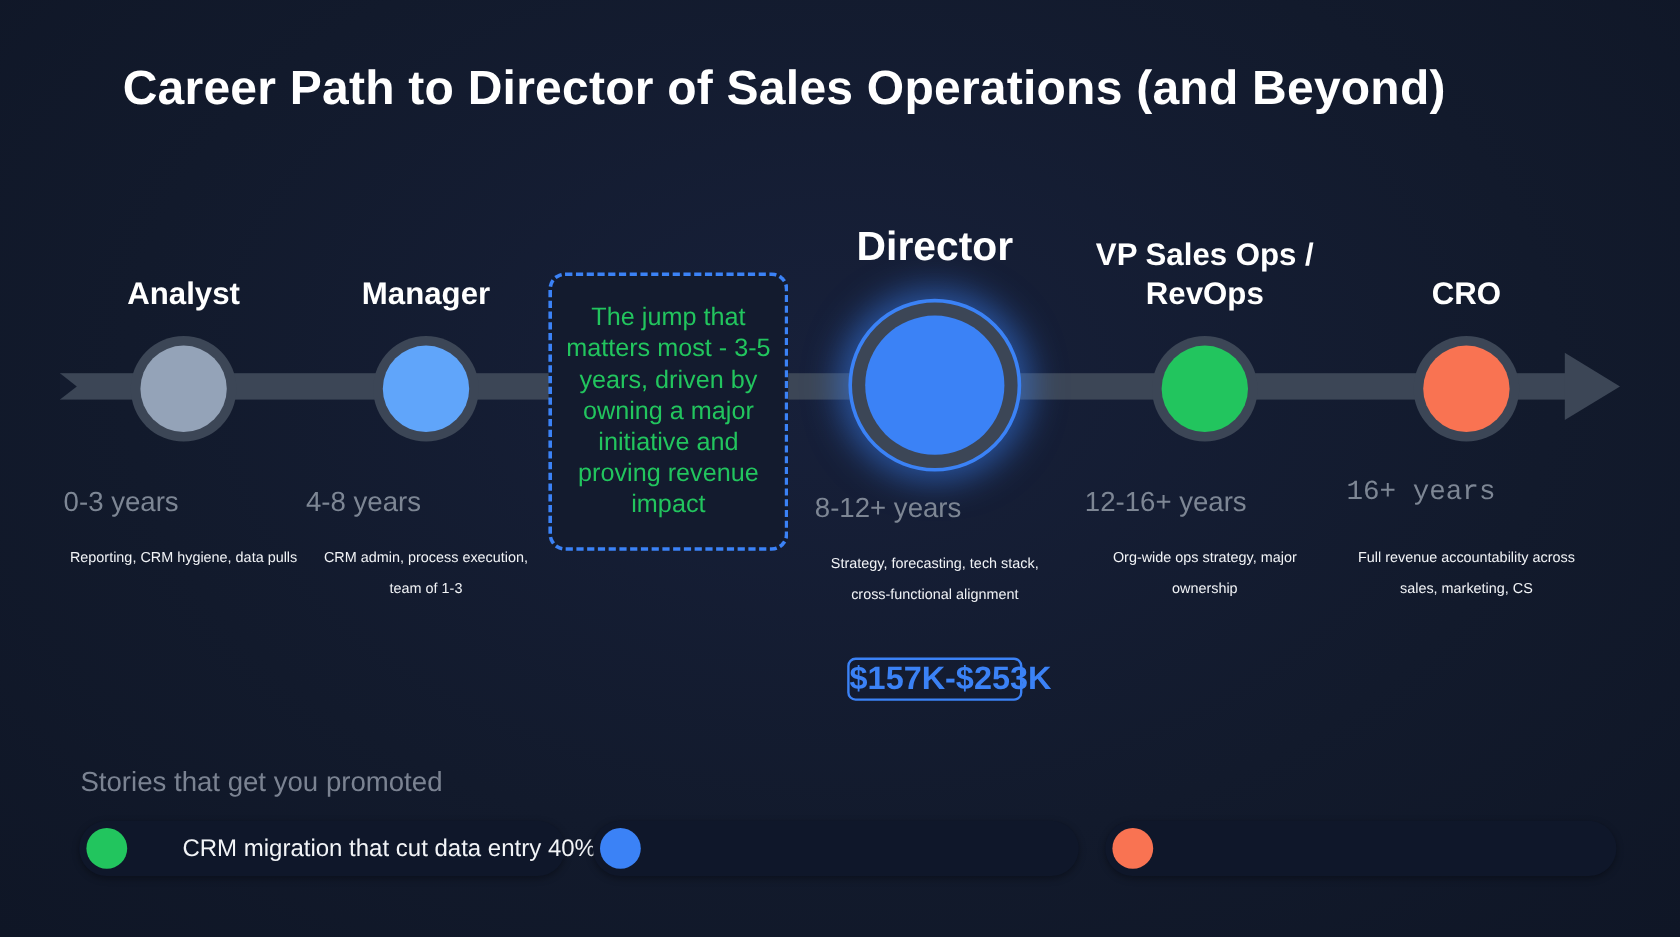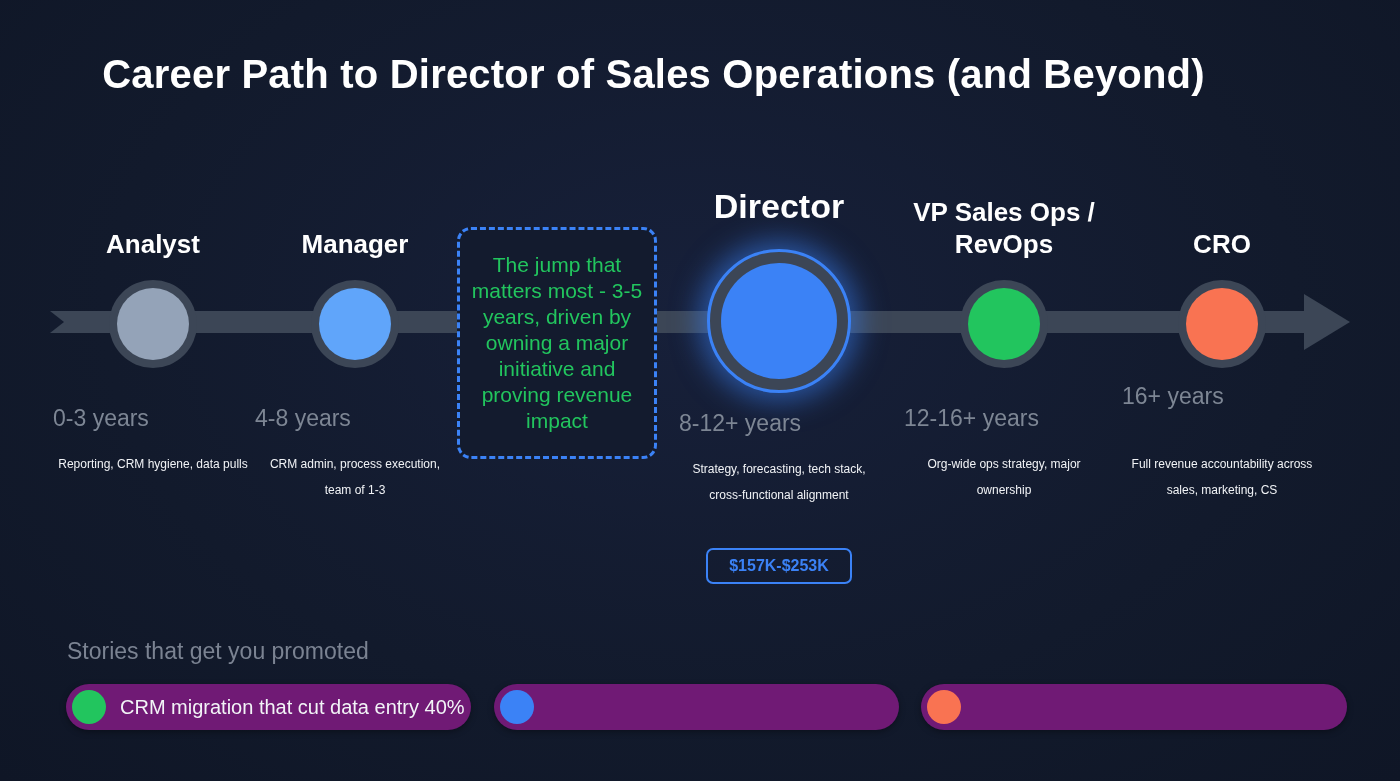--- a/index.html
+++ b/index.html
@@ -12,24 +12,24 @@
   .track-head{position:absolute;left:1304px;top:294px;width:0;height:0;border-top:28px solid transparent;border-bottom:28px solid transparent;border-left:46px solid #3c4656;}
   .stage{position:absolute;text-align:center;}
   .stage .label{font-weight:bold;font-size:26px;line-height:32px;color:#fff;}
   .node{position:absolute;border-radius:50%;background:#3c4656;}
   .node .dot{position:absolute;border-radius:50%;}
   .years{position:absolute;text-align:left;font-family:"Liberation Sans",sans-serif;font-size:23px;color:#7d8694;}
   .desc{position:absolute;text-align:center;font-size:12px;line-height:26px;color:#f1f3f6;}
   .callout{position:absolute;left:457px;top:227px;width:200px;height:232px;border:3px dashed #3b82f6;border-radius:14px;box-sizing:border-box;
     display:flex;align-items:center;justify-content:center;text-align:center;font-size:21px;line-height:26px;color:#22c55e;padding:0 8px;background:#131b2e;}
   .salary{position:absolute;left:706px;top:548px;width:146px;height:36px;border:2.5px solid #3b82f6;border-radius:7px;box-sizing:border-box;
-    color:#3b82f6;font-weight:bold;font-size:16px;line-height:31px;text-align:center;}
+    color:#3b82f6;font-weight:bold;font-size:27px;line-height:31px;text-align:center;}
   .stories-h{position:absolute;left:67px;top:638px;font-size:23px;color:#7b8392;}
-  .pill{position:absolute;top:684px;height:46px;border-radius:23px;background:#701a75;display:flex;align-items:center;box-sizing:border-box;padding-left:6px;
-    box-shadow:0 2px 6px rgba(0,0,0,0.35);}
+  .pill{position:absolute;top:684px;height:46px;border-radius:23px;background:#0f172a;display:flex;align-items:center;box-sizing:border-box;padding-left:6px;
+    box-shadow:0 2px 6px rgba(0,0,0,0.35);gap:32px;}
   .pill .pdot{width:34px;height:34px;border-radius:50%;flex:none;}
   .pill .ptext{margin-left:14px;font-size:20px;color:#f2f4f7;white-space:nowrap;}
 </style>
 </head>
 <body>
 
 <div class="title">Career Path to Director of Sales Operations (and Beyond)</div>
 
 <div class="track"></div>
 <div class="track-tail"></div>
@@ -76,21 +76,21 @@
 </div>
 <div class="years" style="left:904px;top:405px;width:200px;">12-16+ years</div>
 <div class="desc" style="left:919px;top:451px;width:170px;">Org-wide ops strategy, major ownership</div>
 
 <div class="stage" style="left:1122px;top:228px;width:200px;">
   <div class="label">CRO</div>
 </div>
 <div class="node" style="left:1178px;top:280px;width:88px;height:88px;">
   <div class="dot" style="left:8px;top:8px;width:72px;height:72px;background:#f97352;"></div>
 </div>
-<div class="years" style="left:1122px;top:383px;width:200px;">16+ years</div>
+<div class="years" style="left:1122px;top:397px;width:200px;font-family:Liberation Mono, monospace;">16+ years</div>
 <div class="desc" style="left:1117px;top:451px;width:210px;">Full revenue accountability across sales, marketing, CS</div>
 
 <div class="stories-h">Stories that get you promoted</div>
 
 <div class="pill" style="left:66px;width:405px;">
   <div class="pdot" style="background:#22c55e;"></div>
   <span class="ptext">CRM migration that cut data entry 40%</span>
 </div>
 <div class="pill" style="left:494px;width:405px;">
   <div class="pdot" style="background:#3b82f6;"></div>

